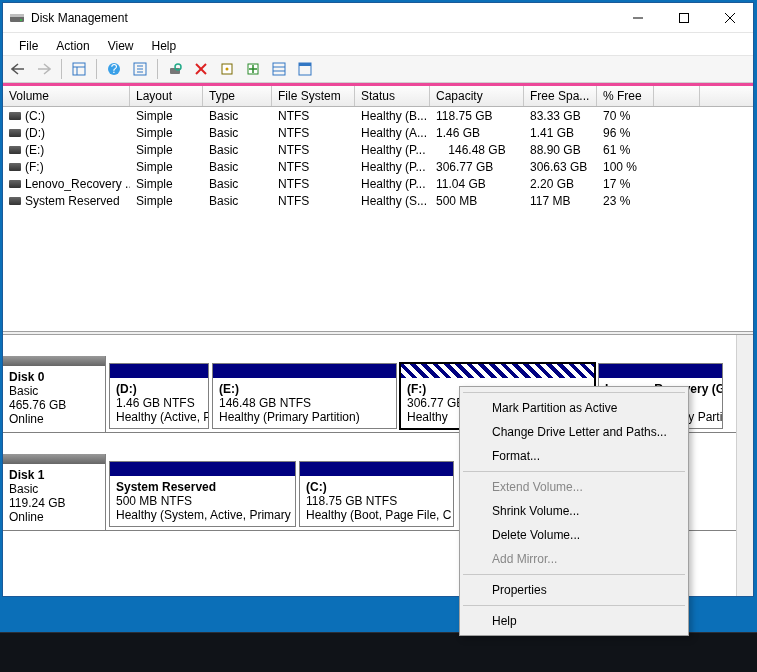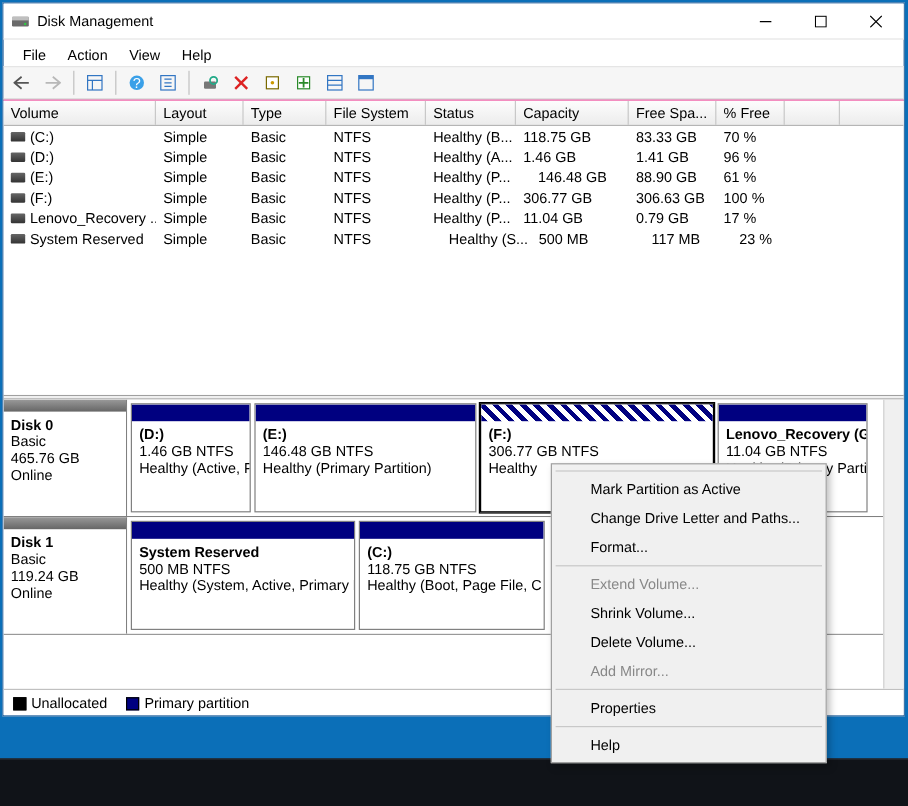--- a/index.html
+++ b/index.html
@@ -8,33 +8,33 @@
 .titlebar { height: 30px; display: flex; align-items: center; padding-left: 6px; background: #fff; border-bottom: 1px solid #e5e5e5; }
 .titlebar .appicon { width:16px; height:16px; display:flex; align-items:center; justify-content:center; margin-right:6px; }
 .titlebar .title { flex: 1; }
 .winbtns { display: flex; }
 .winbtn { width: 46px; height: 30px; display:flex; align-items:center; justify-content:center; }
 .menubar { height: 22px; display: flex; align-items:flex-end; padding-left:8px; gap: 2px; }
 .menubar .mitem { padding: 2px 8px; }
 .toolbar { height: 28px; display:flex; align-items:center; padding-left:4px; gap:4px; border-top:1px solid #e5e5e5; border-bottom:1px solid #d0d0d0; background:#f6f6f6; }
 .tbtn { width:22px; height:22px; display:flex; align-items:center; justify-content:center; border:1px solid transparent; }
 .sep { width:1px; height:20px; background:#c0c0c0; margin:0 2px; }
-.content { flex:1; display:flex; flex-direction:column; border-top:1px solid #ec4899; }
+.content { flex:1; display:flex; flex-direction:column; border-top:3px solid #ec4899; }
 .listpane { height: 245px; overflow:hidden; border-bottom: none; background:#fff; position:relative; }
 .listhdr { display:flex; background: linear-gradient(#fdfdfd,#ececec); border-bottom:1px solid #b5b5b5; }
 .listhdr .col { border-right:1px solid #c8c8c8; padding:3px 6px; overflow:hidden; white-space:nowrap; }
 .rows { }
 .row { display:flex; height:17px; align-items:center; }
 .row .cell { padding:0 6px; overflow:hidden; white-space:nowrap; text-overflow:clip; }
 .drvicon { width:12px; height:8px; background:linear-gradient(#666,#333); border-radius:1px; display:inline-block; margin-right:4px; vertical-align:middle; }
 .splitter { height:4px; background:#f0f0f0; border-top:1px solid #a0a0a0; border-bottom:1px solid #a0a0a0; cursor:row-resize; }
 .graphpane { flex:1; overflow:hidden; display:flex; background:#fff; }
 .graphbody { flex:1; overflow:hidden; }
 .scroller { width:17px; background:#f0f0f0; border-left:1px solid #d0d0d0; }
-.diskrow { display:flex; border-bottom:1px solid #808080; }
+.diskrow { display:flex; border-bottom:1px solid #808080;align-items:flex-end; }
 .diskhdr { width:103px; border-right:1px solid #808080; padding:6px 6px; background:#fff; }
 .diskhdr .dtop { height:10px; background:linear-gradient(#999,#666); margin:-6px -6px 4px -6px; }
 .diskhdr b { font-weight:bold; }
 .partwrap { flex:1; display:flex; padding:3px; gap:3px; background:#fff; }
 .part { border:1px solid #808080; display:flex; flex-direction:column; overflow:hidden; }
 .part .pbar { height:14px; background:#000080; }
 .part .pbody { padding:4px 6px; flex:1; overflow:hidden; white-space:nowrap; }
 .part.sel .pbar { background: repeating-linear-gradient(45deg,#000080,#000080 4px,#fff 4px,#fff 8px); }
 .part.sel { border:1px solid #000; outline:1px solid #000; }
 .legend { height:22px; border-top:1px solid #c0c0c0; display:flex; align-items:center; padding-left:8px; gap:16px; background:#fff; }
@@ -213,29 +213,29 @@
             <div class="cell" style="width: 73px;">306.63 GB</div>
             <div class="cell" style="width: 57px;">100 %</div>
           </div>
           <div class="row">
             <div class="cell" style="width: 127px;"><span class="drvicon"></span><span>Lenovo_Recovery ...</span></div>
             <div class="cell" style="width: 73px;">Simple</div>
             <div class="cell" style="width: 69px;">Basic</div>
             <div class="cell" style="width: 83px;">NTFS</div>
             <div class="cell" style="width: 75px;">Healthy (P...</div>
             <div class="cell" style="width: 94px;">11.04 GB</div>
-            <div class="cell" style="width: 73px;">0.79 GB</div>
+            <div class="cell" style="width: 73px;">2.20 GB</div>
             <div class="cell" style="width: 57px;">17 %</div>
           </div>
           <div class="row">
             <div class="cell" style="width: 127px;"><span class="drvicon"></span><span>System Reserved</span></div>
             <div class="cell" style="width: 73px;">Simple</div>
             <div class="cell" style="width: 69px;">Basic</div>
             <div class="cell" style="width: 83px;">NTFS</div>
-            <div class="cell" style="width: 75px; margin-left: 13px;">Healthy (S...</div>
+            <div class="cell" style="width: 75px;">Healthy (S...</div>
             <div class="cell" style="width: 94px;">500 MB</div>
             <div class="cell" style="width: 73px;">117 MB</div>
             <div class="cell" style="width: 57px;">23 %</div>
           </div>
         </div>
     </div>
 
     <div class="splitter"></div>
 
     <div class="graphpane">
@@ -271,24 +271,20 @@
               <div class="part" style="width: 155px;">
                 <div class="pbar"></div>
                 <div class="pbody"><b>(C:)</b><br>118.75 GB NTFS<br>Healthy (Boot, Page File, C</div>
               </div>
             </div>
           </div>
         </div>
       <div class="scroller"></div>
     </div>
 
-    <div class="legend">
-      <span><span class="swatch" style="background:#000"></span><span>Unallocated</span></span>
-      <span><span class="swatch" style="background:#000080"></span><span>Primary partition</span></span>
-    </div>
   </div>
 </div>
 
 <div class="ctxmenu">
   <div class="ctxsep"></div>
   <div class="ctxitem">Mark Partition as Active</div>
   <div class="ctxitem">Change Drive Letter and Paths...</div>
   <div class="ctxitem">Format...</div>
   <div class="ctxsep"></div>
   <div class="ctxitem disabled">Extend Volume...</div>

